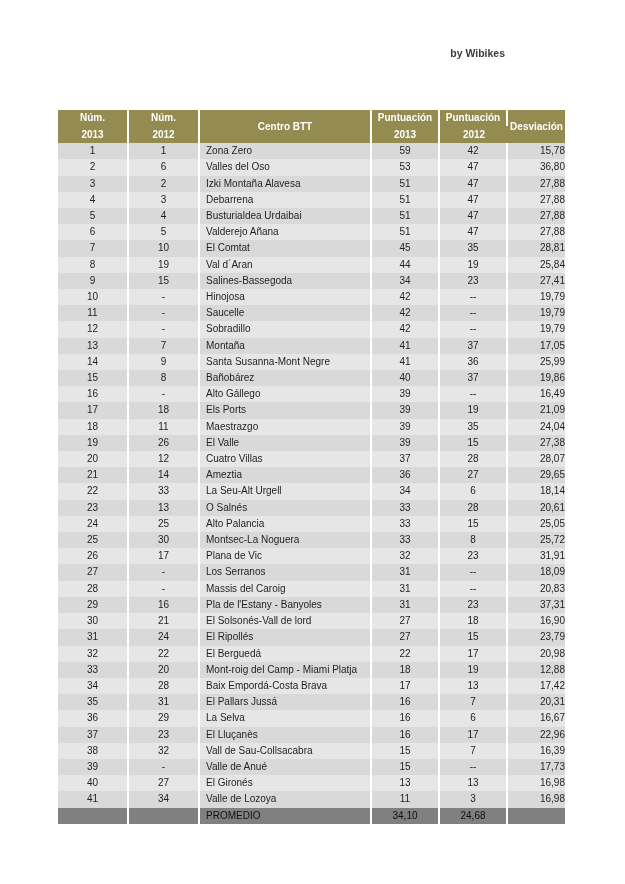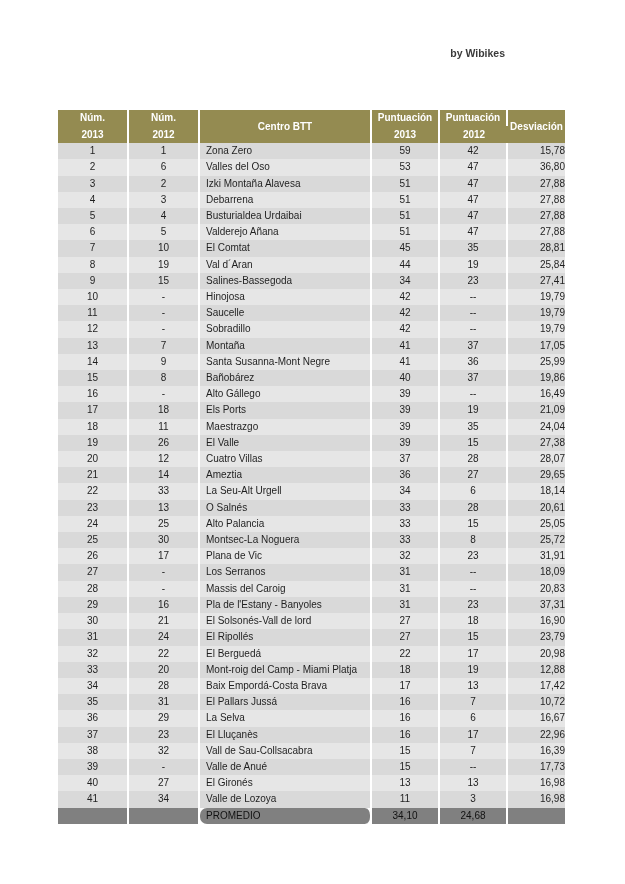--- a/index.html
+++ b/index.html
@@ -107,21 +107,20 @@
   tbody tr.even td { background: #E6E6E6; }
 
   tbody tr.promedio td {
     background: #808080;
     color: #111111;
     font-weight: normal;
   }
   tbody tr.promedio td.name {
     text-align: left;
     padding-left: 6px;
-    border-radius: 7px;
   }
 </style>
 </head>
 <body>
 
 <div class="title-block">
   <div class="doc-subtitle">by Wibikes</div>
 </div>
 
 <div class="table-wrap">
@@ -422,21 +421,21 @@
           <td>17</td>
           <td>13</td>
           <td>17,42</td>
         </tr>
         <tr class="odd">
           <td>35</td>
           <td>31</td>
           <td class="name">El Pallars Jussá</td>
           <td>16</td>
           <td>7</td>
-          <td>10,72</td>
+          <td>20,31</td>
         </tr>
         <tr class="even">
           <td>36</td>
           <td>29</td>
           <td class="name">La Selva</td>
           <td>16</td>
           <td>6</td>
           <td>16,67</td>
         </tr>
         <tr class="odd">

